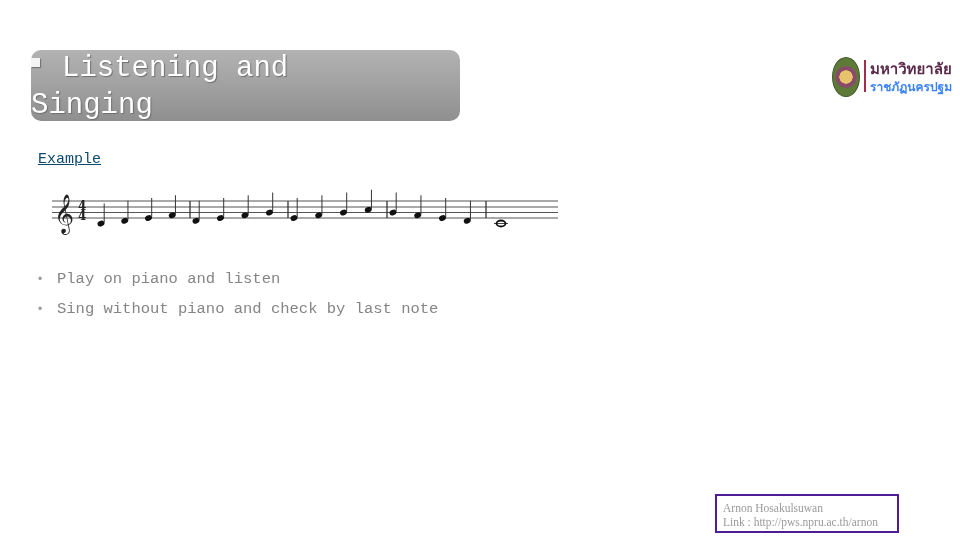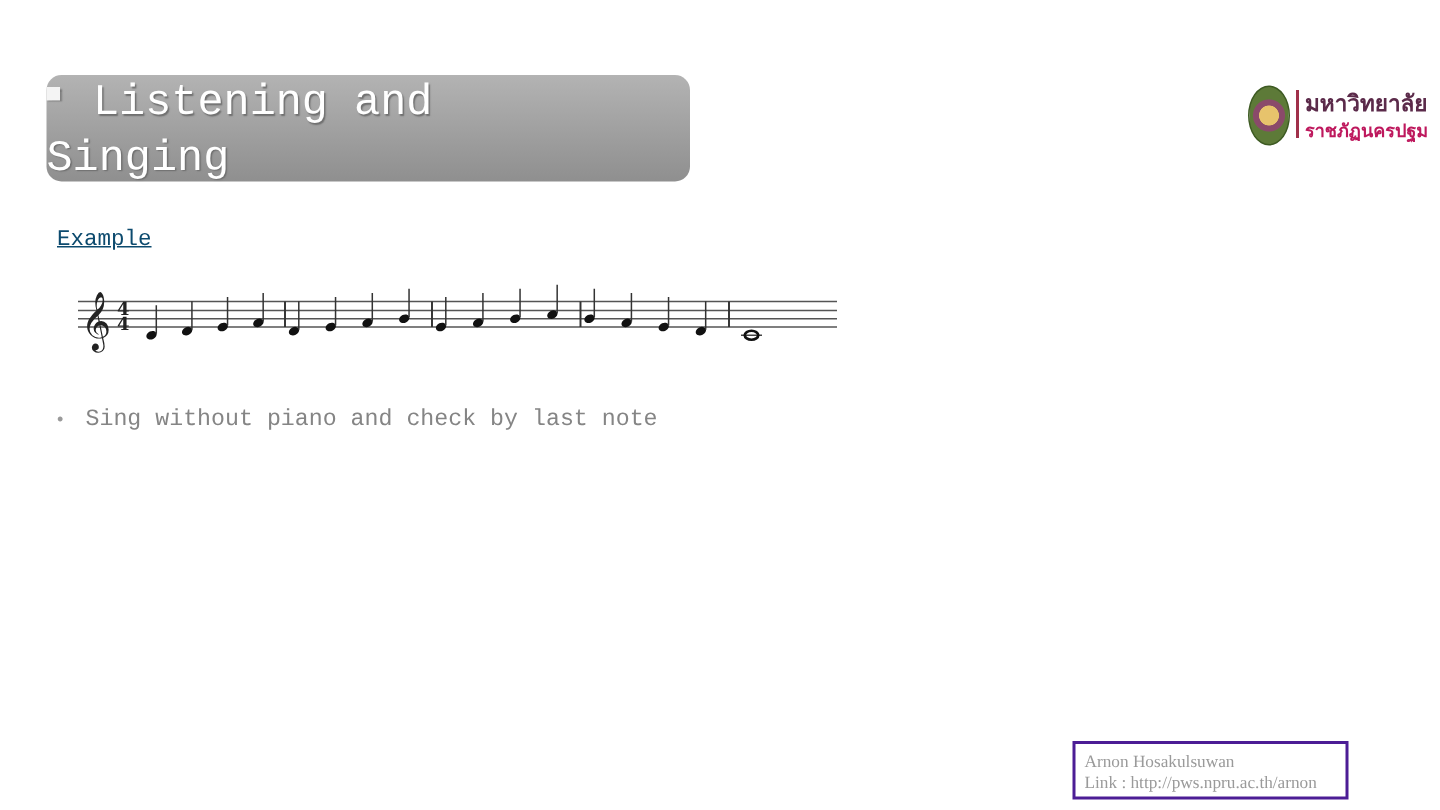--- a/index.html
+++ b/index.html
@@ -35,21 +35,21 @@
   .bullets li { height: 29.5px; line-height: 22px; white-space: pre; }
   .bullets .dot { display: inline-block; width: 19px; font-family: "Liberation Sans", sans-serif; font-size: 12px; color: #9a9a9a; }
   .logo { position: absolute; left: 829px; top: 12px; width: 120px; height: 42px; margin-top: 44px; }
   .logo-emblem {
     position: absolute; left: 3px; top: 1px; width: 26px; height: 38px; border-radius: 50%;
     background: radial-gradient(circle at 50% 50%, #e7c36c 0 28%, #8a4a6a 30% 45%, #5d7a38 48% 100%);
     border: 1px solid #3d5a22;
   }
   .logo-sep { position: absolute; left: 35px; top: 4px; width: 2px; height: 32px; background: #a0304a; }
   .logo-t1 { position: absolute; left: 41px; top: 1px; font-family: "DejaVu Sans", sans-serif; font-size: 15px; font-weight: bold; color: #5b2a4a; white-space: nowrap; }
-  .logo-t2 { position: absolute; left: 41px; top: 21px; font-family: "DejaVu Sans", sans-serif; font-size: 12px; font-weight: bold; color: #be185d; white-space: nowrap; }
+  .logo-t2 { position: absolute; left: 41px; top: 21px; font-family: "DejaVu Sans", sans-serif; font-size: 12px; font-weight: bold; color: #3b82f6; white-space: nowrap; }
   .credit {
     position: absolute; left: 715px; top: 494px; width: 184px; height: 39px;
     border: 2px solid #4c1d95; box-sizing: border-box;
     font-family: "Liberation Serif", serif; font-size: 11.5px; color: #9a9a9a;
     padding: 5px 0 0 6px; line-height: 14px; white-space: nowrap;
   }
 </style>
 </head>
 <body>
 
@@ -109,19 +109,20 @@
     <ellipse cx="402.5" cy="33" rx="3.6" ry="2.7" fill="#111" transform="rotate(-25 402.5 33)"></ellipse>
     <line x1="405.7" y1="32" x2="405.7" y2="13" stroke="#333" stroke-width="1"></line>
     <ellipse cx="427.25" cy="35.75" rx="3.6" ry="2.7" fill="#111" transform="rotate(-25 427.25 35.75)"></ellipse>
     <line x1="430.45" y1="34.75" x2="430.45" y2="15.75" stroke="#333" stroke-width="1"></line>
     <line x1="446" y1="16" x2="446" y2="33" stroke="#333" stroke-width="1.3"></line>
     <line x1="454" y1="38.5" x2="468" y2="38.5" stroke="#444" stroke-width="1"></line>
     <ellipse cx="461" cy="38.5" rx="4.5" ry="3" fill="none" stroke="#111" stroke-width="1.8"></ellipse>
   </svg>
 
 <ul class="bullets">
+  <li><span class="dot">•</span><span>Play on piano and listen</span></li>
   <li><span class="dot">•</span><span>Sing without piano and check by last note</span></li>
 </ul>
 
 <div class="credit">
   <div>Arnon Hosakulsuwan</div>
   <div>Link : http://pws.npru.ac.th/arnon</div>
 </div>
 
 </body></html>

